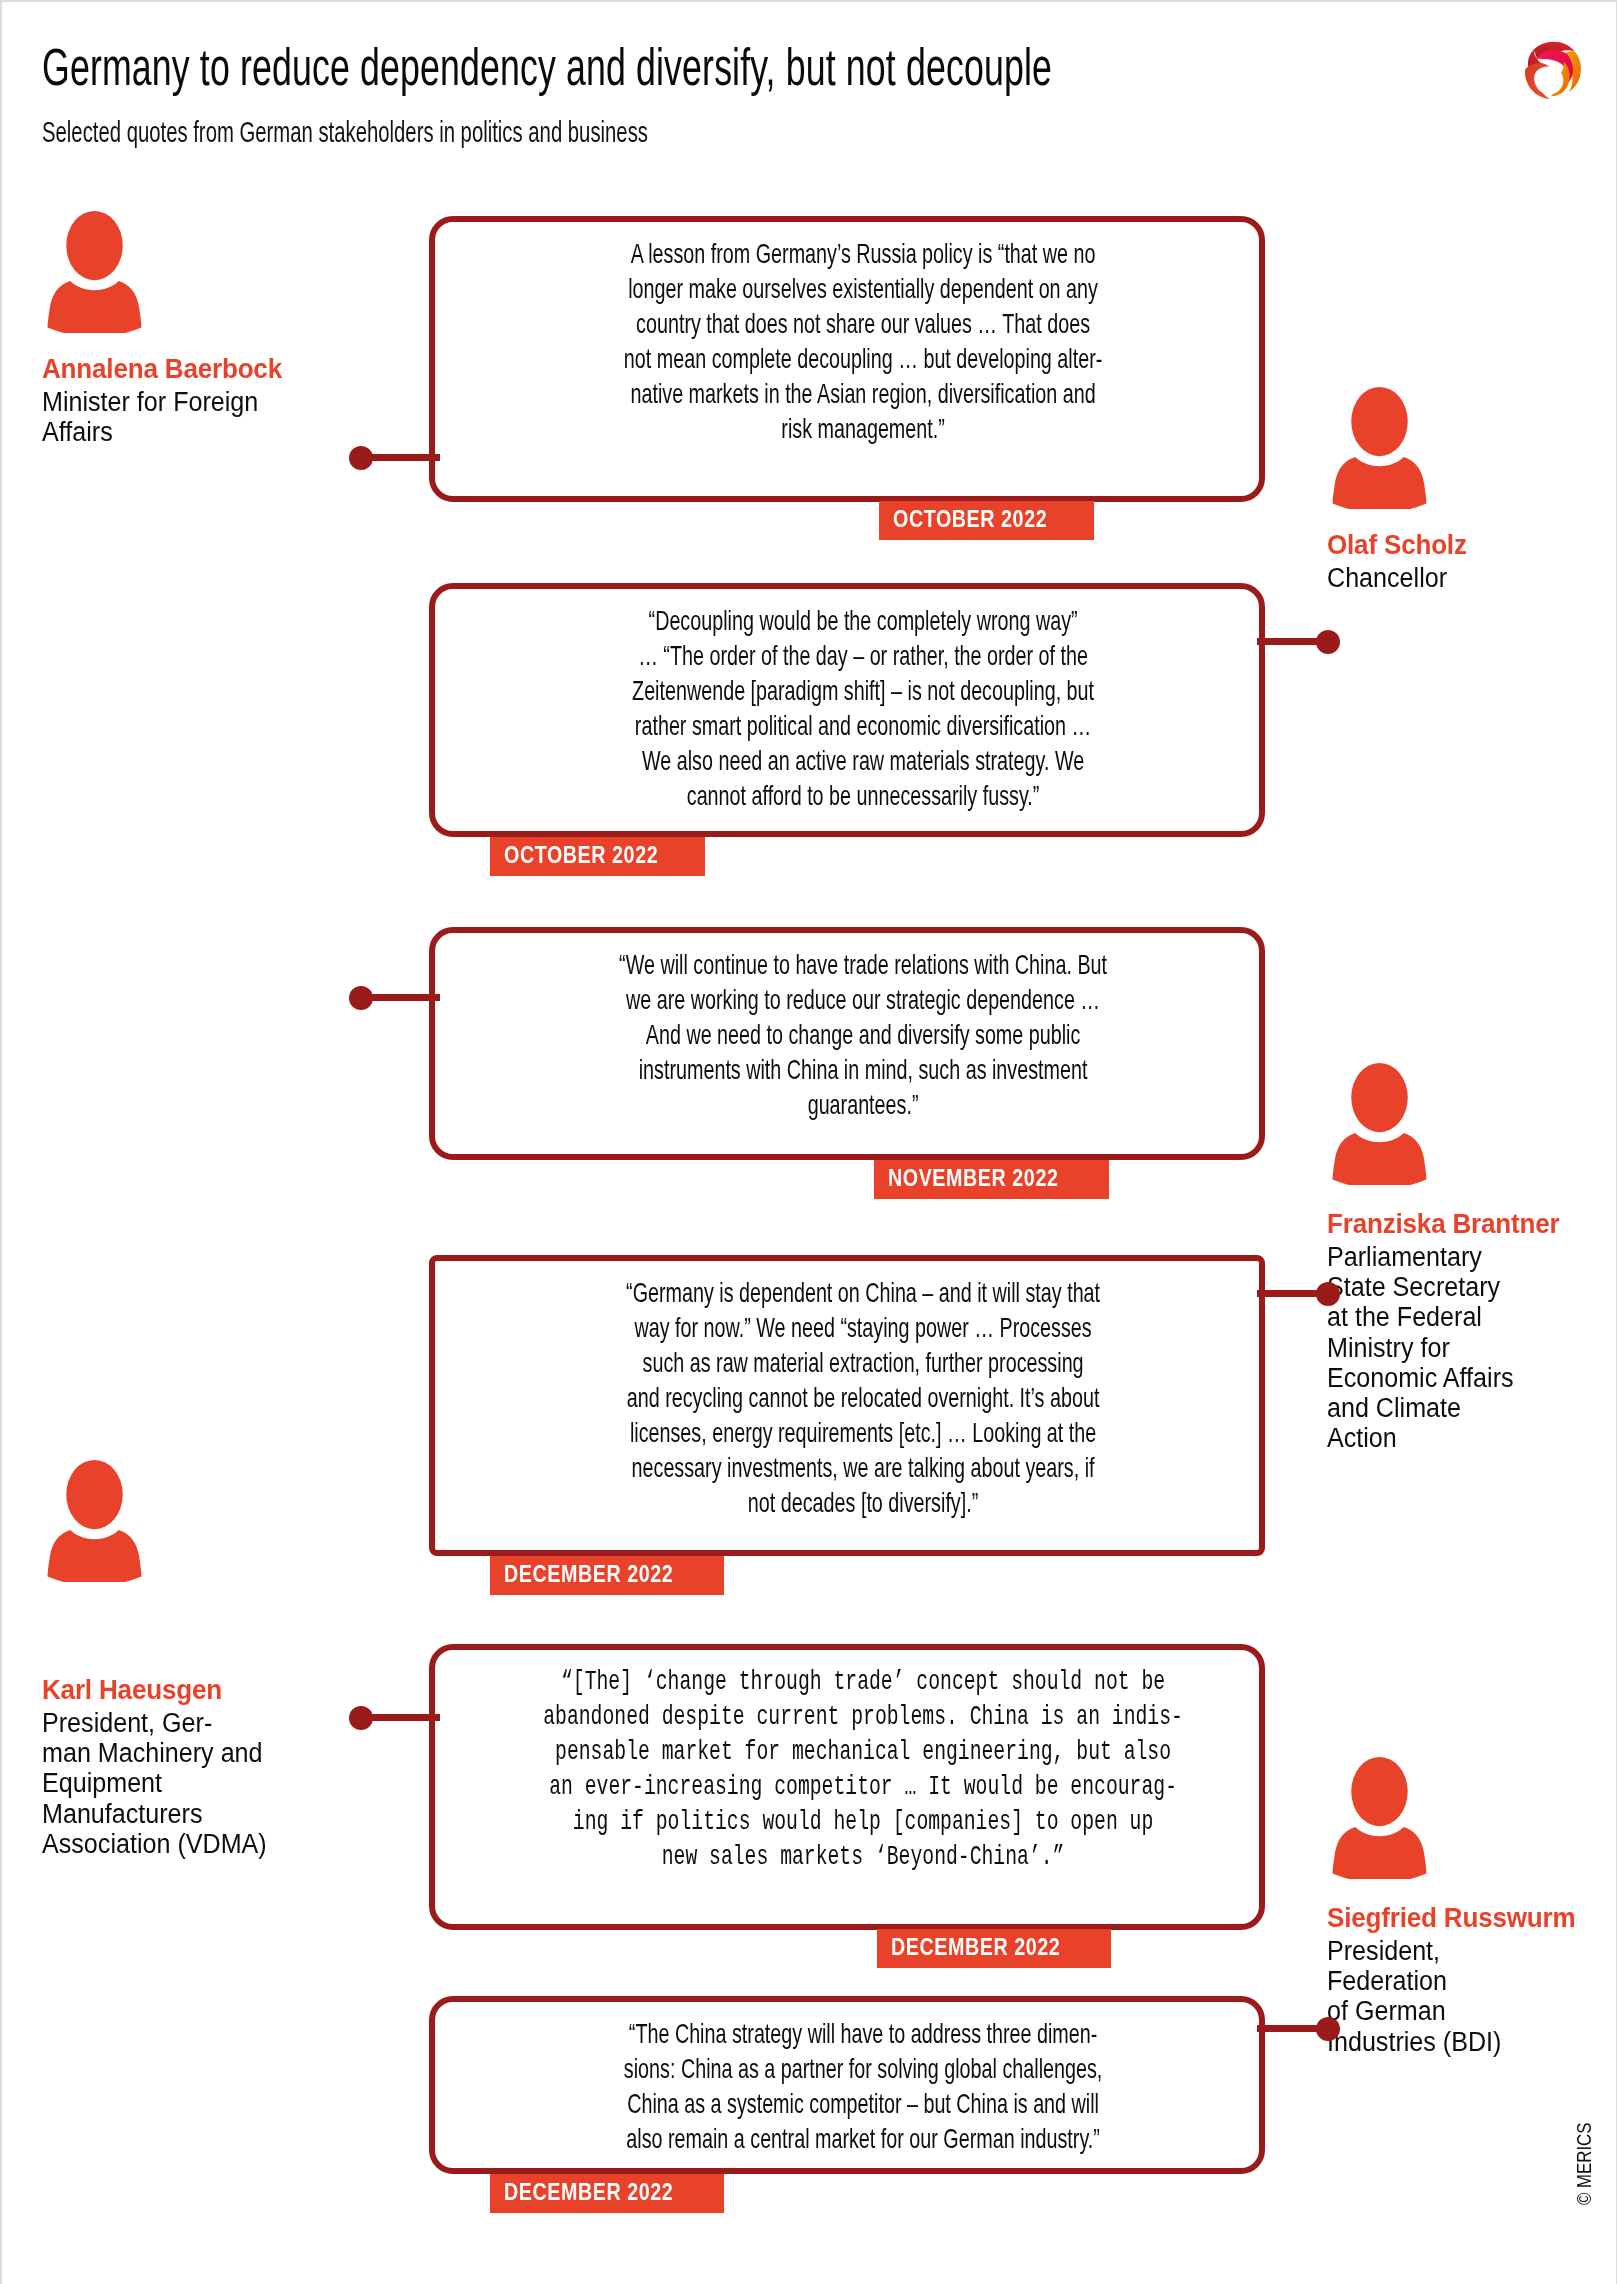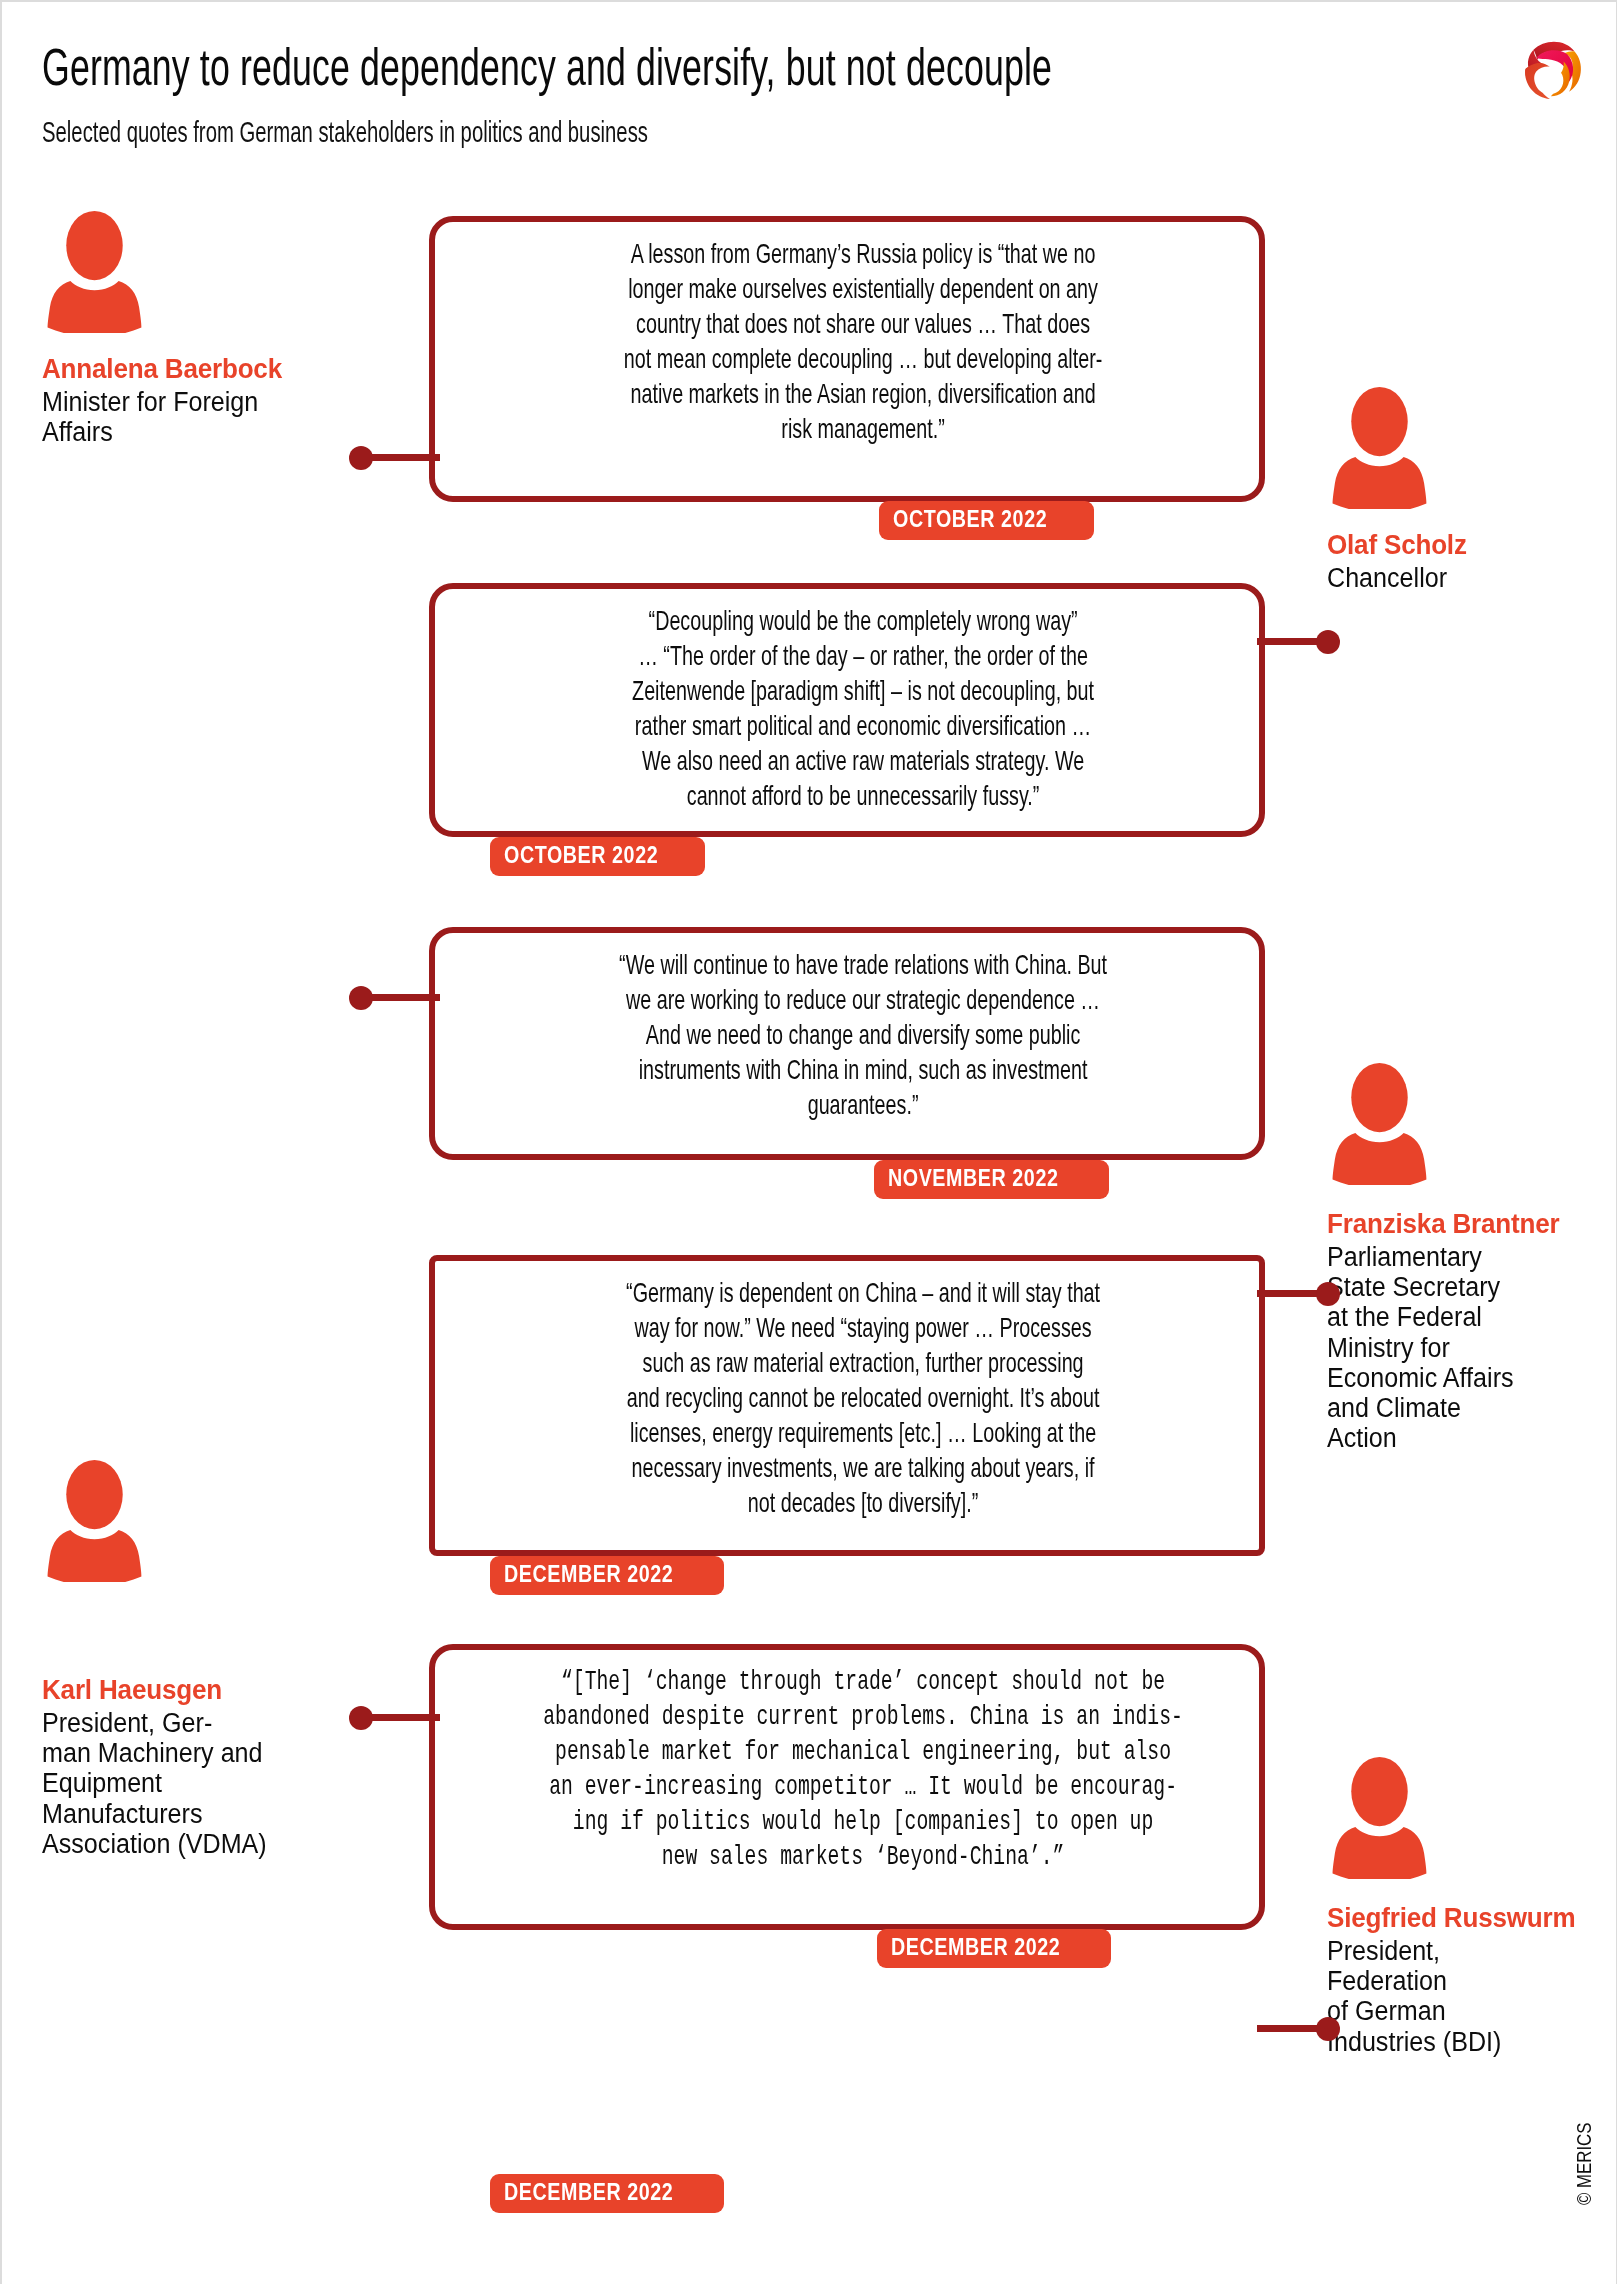--- a/index.html
+++ b/index.html
@@ -65,21 +65,20 @@
     position: absolute;
     background: #E8432A;
     color: #ffffff;
     font-size: 24px;
     font-weight: 700;
     letter-spacing: 0.7px;
     padding: 6.4px 13.7px 8.2px 13.7px;
     white-space: nowrap;
     z-index: 6;
     line-height: 1.0;
-    border-radius: 9px;
   }
   .datebadge > span {
     display: inline-block;
     transform: scaleX(0.82);
     transform-origin: left center;
   }
 
   
   .conn { position: absolute; z-index: 5; }
   .conn .bar { position: absolute; height: 6.9px; background: #9B1B1B; top: 8.2px; }
@@ -310,20 +309,26 @@
     <div class="prole" style="margin-top:2.7px;">President,
 Federation
 of German
 Industries (BDI)</div>
   </div>
   <div class="conn" style="left:1255px; top:2015px; width:87px; height:24px;">
     <div class="bar" style="left:0; width:69px;"></div>
     <div class="dot" style="left:59px;"></div>
   </div>
 
+  <div class="qbox" style="left:427px; top:1994px; width:836px; height:178px;">
+    <div class="qtext" style="width:1169px;">“The China strategy will have to address three dimen-
+sions: China as a partner for solving global challenges,
+China as a systemic competitor – but China is and will
+also remain a central market for our German industry.”</div>
+  </div>
   <div class="datebadge" style="left:488px; top:2172px;">
     <span>DECEMBER 2022</span>
   </div>
 
   <div id="source">Source: MERICS</div>
   <div id="copyright">© MERICS</div>
 
 </div>
 
 

